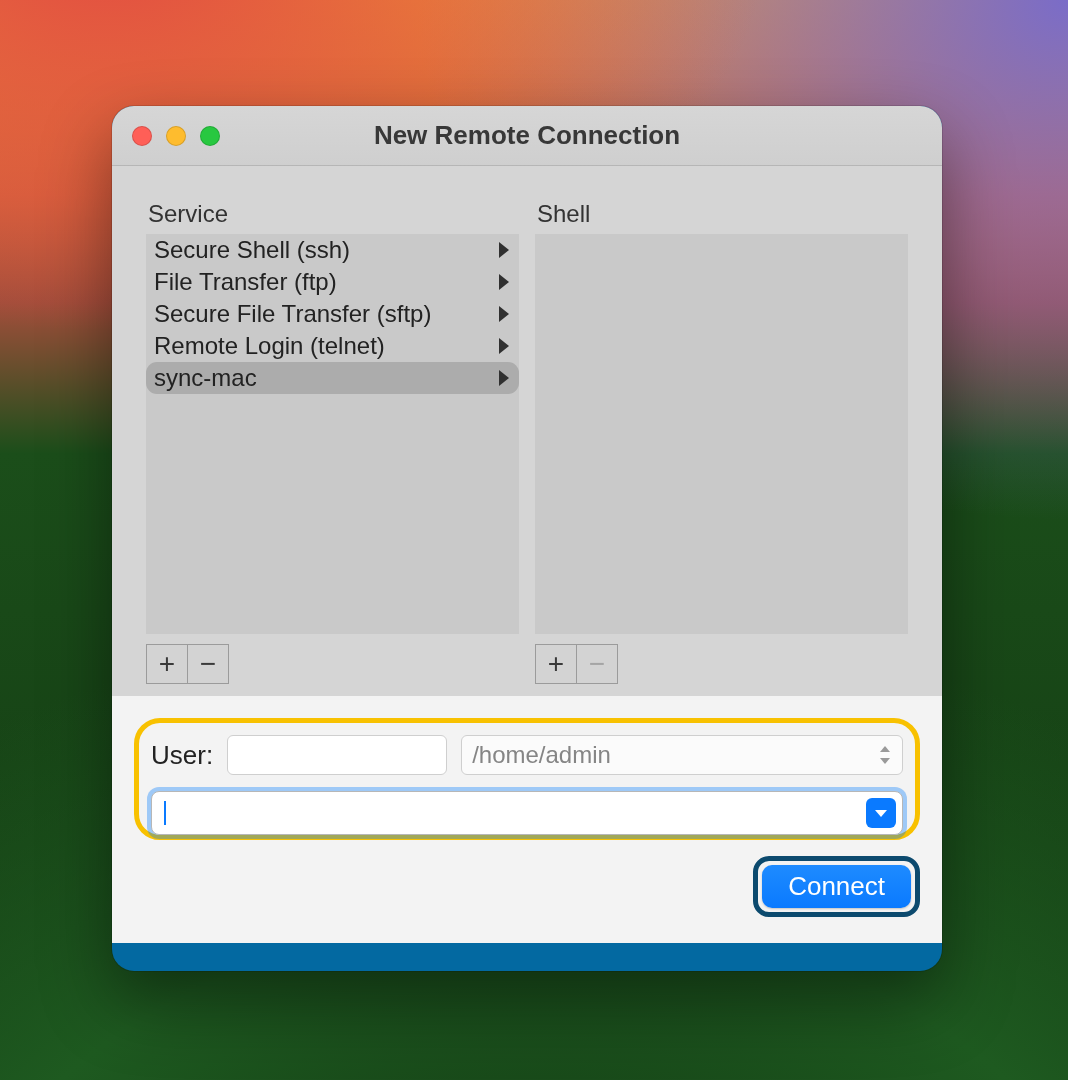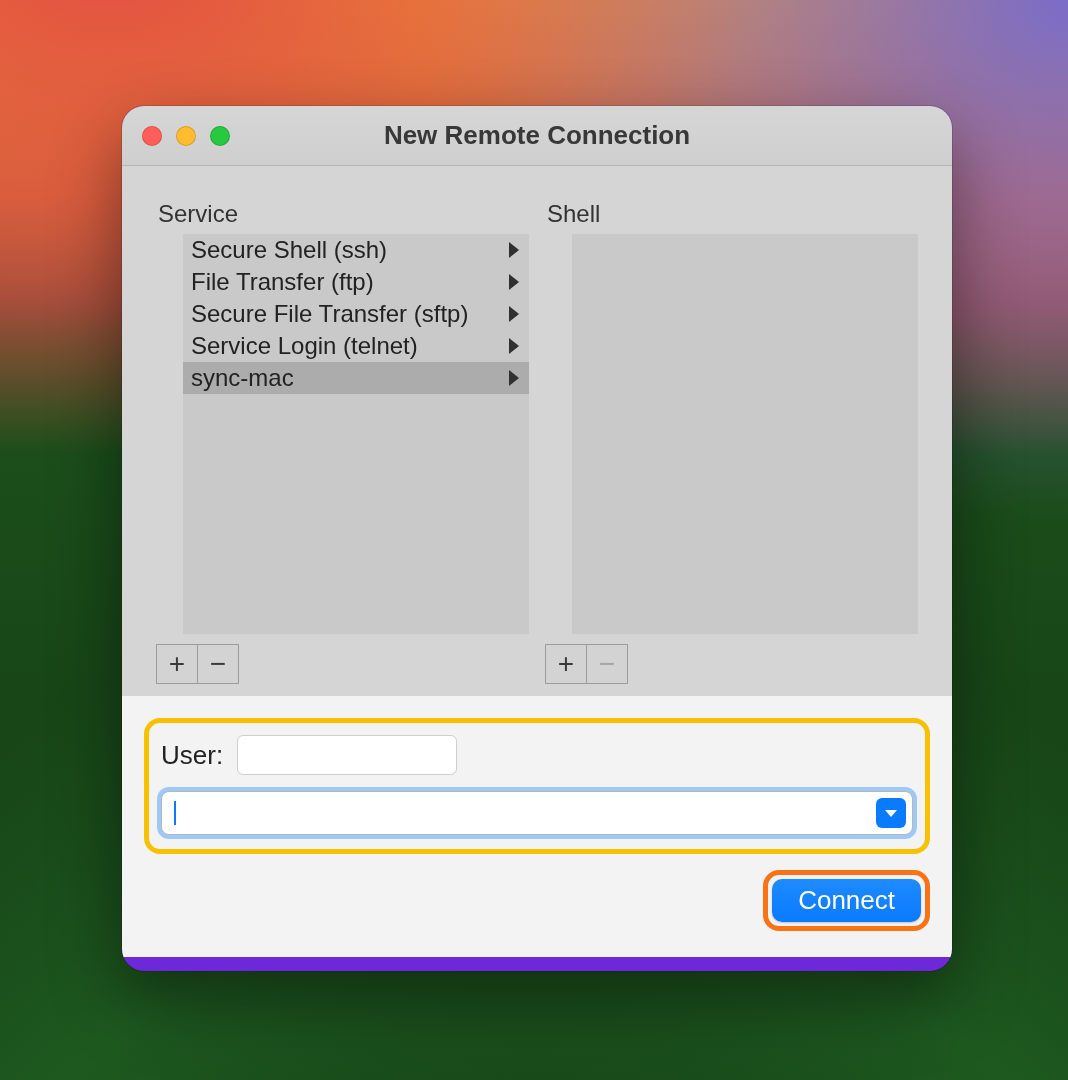--- a/index.html
+++ b/index.html
@@ -16,23 +16,23 @@
         linear-gradient(180deg, #ec9936 0%, #d5673b 18%, #a24e3b 28%, #1b4e1a 42%, #133a12 100%);
       z-index: 0;
     }
     .dark-curve {
       position: absolute; left:0; right:0; bottom:0; height: 850px;
       background: radial-gradient(ellipse 1700px 1200px at 50% 130%, #113311 0%, #1e5a20 35%, rgba(30,90,32,0) 60%);
       z-index:0;
     }
     .window {
       position: absolute;
-      left: 122px; top: 106px;
+      left: 112px; top: 106px;
       width: 830px; height: 865px;
-      background: #6d28d9;
+      background: #0369a1;
       border-radius: 22px;
       box-shadow: 0 30px 70px rgba(0,0,0,0.45), 0 0 0 1px rgba(0,0,0,0.12);
       overflow: hidden;
       z-index: 5;
       font-size: 22px;
       color: #222;
     }
     .titlebar {
       height: 60px;
       background: linear-gradient(#d6d6d6, #cfcfcf);
@@ -52,29 +52,28 @@
     }
     .cols { display: flex; gap: 16px; }
     .col { flex: 1; display: flex; flex-direction: column; }
     .col-label { font-size: 24px; color: #333; padding: 0 2px 6px 2px; }
     .listbox {
       height: 400px;
       background: #c9c9c9;
       border: none;
       overflow: hidden;
       font-size: 24px;
-      margin-left: 27px;
     }
     .list-item {
       display: flex; align-items: center; justify-content: space-between;
       padding: 3px 8px 3px 8px;
       height: 32px;
       cursor: default;
     }
-    .list-item.selected { background: #acacac; }
+    .list-item.selected { background: #acacac; border-radius: 11px; }
     .chevron-icon {
       width: 0; height: 0;
       border-top: 8px solid transparent;
       border-bottom: 8px solid transparent;
       border-left: 10px solid #303030;
       margin-right: 2px;
     }
     .addremove { display: flex; margin-top: 10px; margin-bottom: 12px; }
     .sqbtn {
       width: 42px; height: 40px;
@@ -87,22 +86,22 @@
     }
     .sqbtn:first-child { margin-left: 0; }
     .sqbtn.disabled { color: #a5a5a5; }
 
     .lower {
       background: #f3f3f3;
       padding: 22px 22px 26px 22px;
     }
     .hl-group {
       border: 5px solid #f8c100;
-      border-radius: 16px;
-      padding: 12px 12px 14px 12px;
+      border-radius: 26px;
+      padding: 12px 12px 0 12px;
     }
     .user-row { display: flex; align-items: center; gap: 14px; margin-bottom: 16px; }
     .user-label { font-size: 26px; }
     .user-input {
       width: 220px; height: 40px;
       border: 1px solid #cfcfcf; border-radius: 6px;
       background: #fff; padding: 0 10px; font-size: 22px;
     }
     .path-select {
       flex: 1; height: 40px;
@@ -141,21 +140,21 @@
     .combo-btn .icon {
       width: 0; height: 0;
       border-left: 6px solid transparent;
       border-right: 6px solid transparent;
       border-top: 7px solid #fff;
     }
     .connect-wrap {
       display: flex; justify-content: flex-end; margin-top: 16px;
     }
     .connect-hl {
-      border: 5px solid #f97316;
+      border: 5px solid #0c4a6e;
       border-radius: 16px;
       padding: 4px;
     }
     .connect-btn {
       background: linear-gradient(#1e8bff, #0a7aff);
       color: #fff; font-size: 26px;
       padding: 6px 26px;
       border-radius: 10px;
       border: none;
       box-shadow: 0 1px 2px rgba(0,0,0,0.2);
@@ -188,21 +187,21 @@
             </div>
             <div class="list-item">
               <span>File Transfer (ftp)</span>
               <span class="chevron-icon"></span>
             </div>
             <div class="list-item">
               <span>Secure File Transfer (sftp)</span>
               <span class="chevron-icon"></span>
             </div>
             <div class="list-item">
-              <span>Service Login (telnet)</span>
+              <span>Remote Login (telnet)</span>
               <span class="chevron-icon"></span>
             </div>
             <div class="list-item selected">
               <span>sync-mac</span>
               <span class="chevron-icon"></span>
             </div>
           </div>
         <div class="addremove">
           <div class="sqbtn">+</div>
           <div class="sqbtn">−</div>
@@ -217,20 +216,24 @@
         </div>
       </div>
     </div>
   </div>
 
   <div class="lower">
     <div class="hl-group">
       <div class="user-row">
         <span class="user-label">User:</span>
         <input class="user-input" value="" style="">
+        <div class="path-select">
+          <span>/home/admin</span>
+          <span class="updown-icon"></span>
+        </div>
       </div>
       <div class="combo">
         <span class="caret"></span>
         <span style="flex:1"></span>
         <span class="combo-btn">
           <span class="icon"></span>
         </span>
       </div>
     </div>
 

